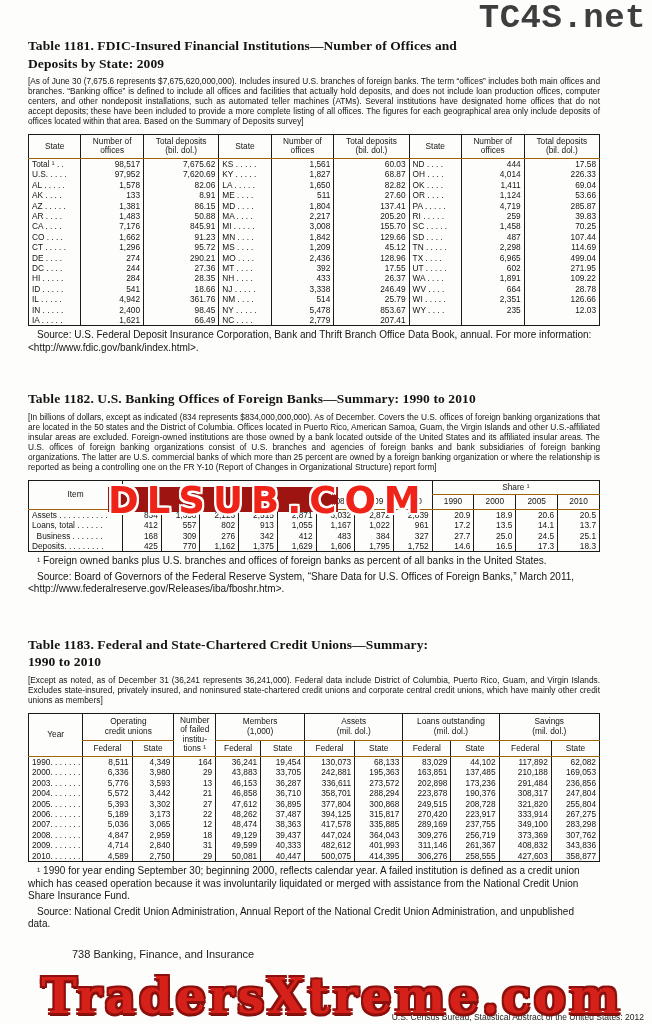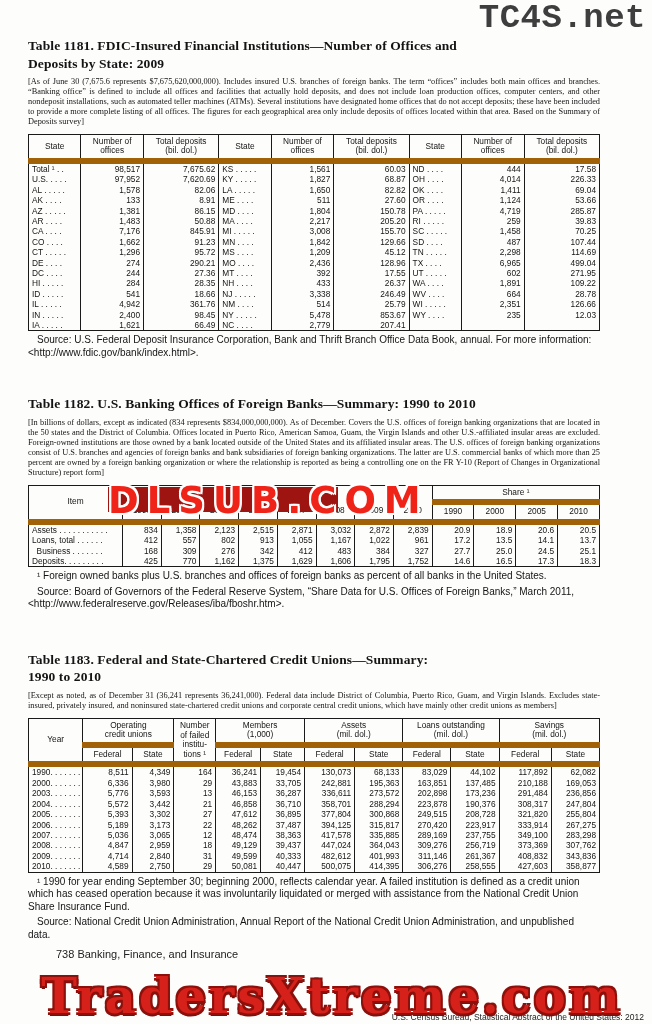--- a/index.html
+++ b/index.html
@@ -20,41 +20,40 @@
     line-height: 1.3;
     white-space: pre-line;
     margin-bottom: 5px;
     letter-spacing: 0.1px;
   }
   .intro {
     font-size: 8.3px;
     line-height: 1.2;
     text-align: justify;
     margin-bottom: 7px;
-    font-family: Liberation Serif, serif;
   }
   table.data {
     width: 100%;
     border-collapse: collapse;
     border: 1px solid #1a1a1a;
     table-layout: fixed;
   }
   table.data th, table.data td {
     border-left: 1px solid #1a1a1a;
     font-size: 8.3px;
     padding: 0 3px;
   }
   table.data th {
     font-weight: 400;
     text-align: center;
     vertical-align: middle;
     white-space: pre-line;
     line-height: 1.15;
     padding: 2px;
-    border-bottom: 6px solid #a16207;
+    border-bottom: 1px solid #a16207;
   }
   table.data td {
     line-height: 10.4px;
     height: 10.4px;
     text-align: right;
     white-space: nowrap;
     overflow: hidden;
   }
   .t1181 td:nth-child(3n+1) { text-align: left; }
   .t1182 td:first-child, .t1183 td:first-child { text-align: left; white-space: pre; }
@@ -64,21 +63,21 @@
     font-size: 10px;
     line-height: 1.25;
     text-indent: 9px;
     margin-top: 3px;
     white-space: pre-line;
   }
   .sec1181 { margin-bottom: 36px; }
   .sec1182 { margin-bottom: 40px; }
 
   .footer-left {
-    position: absolute; left: 56px; top: 948px;
+    position: absolute; left: 72px; top: 948px;
     font-size: 11px; color: #222; z-index: 2;
   }
   .footer-right {
     position: absolute; right: 8px; top: 1012px;
     font-size: 8.5px; color: #222; z-index: 2;
   }
 
   
   .wm-top {
     position: absolute; top: -1px; right: 6px;
@@ -192,21 +191,21 @@
             <td>OR . . . .</td>
             <td>1,124</td>
             <td>53.66</td>
           </tr>
           <tr>
             <td>AZ . . . . .</td>
             <td>1,381</td>
             <td>86.15</td>
             <td>MD . . . .</td>
             <td>1,804</td>
-            <td>150.78</td>
+            <td>137.41</td>
             <td>PA . . . . .</td>
             <td>4,719</td>
             <td>285.87</td>
           </tr>
           <tr>
             <td>AR . . . .</td>
             <td>1,483</td>
             <td>50.88</td>
             <td>MA . . . .</td>
             <td>2,217</td>

